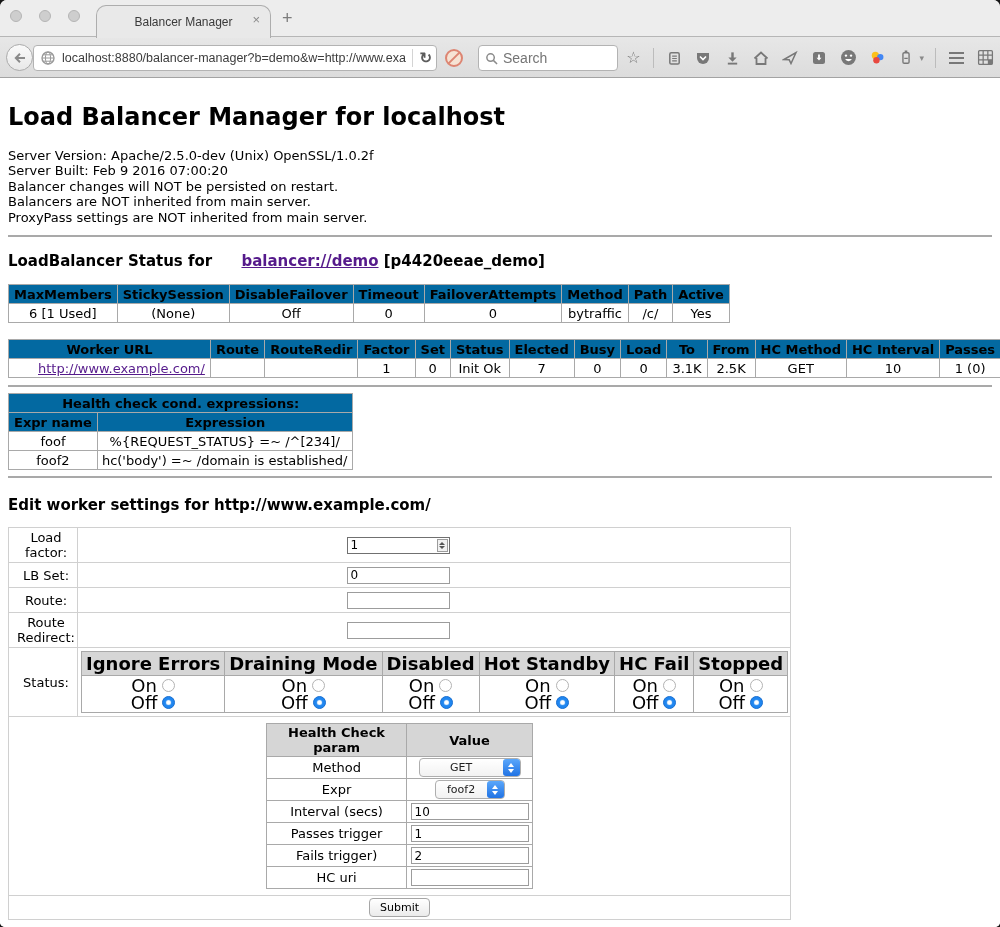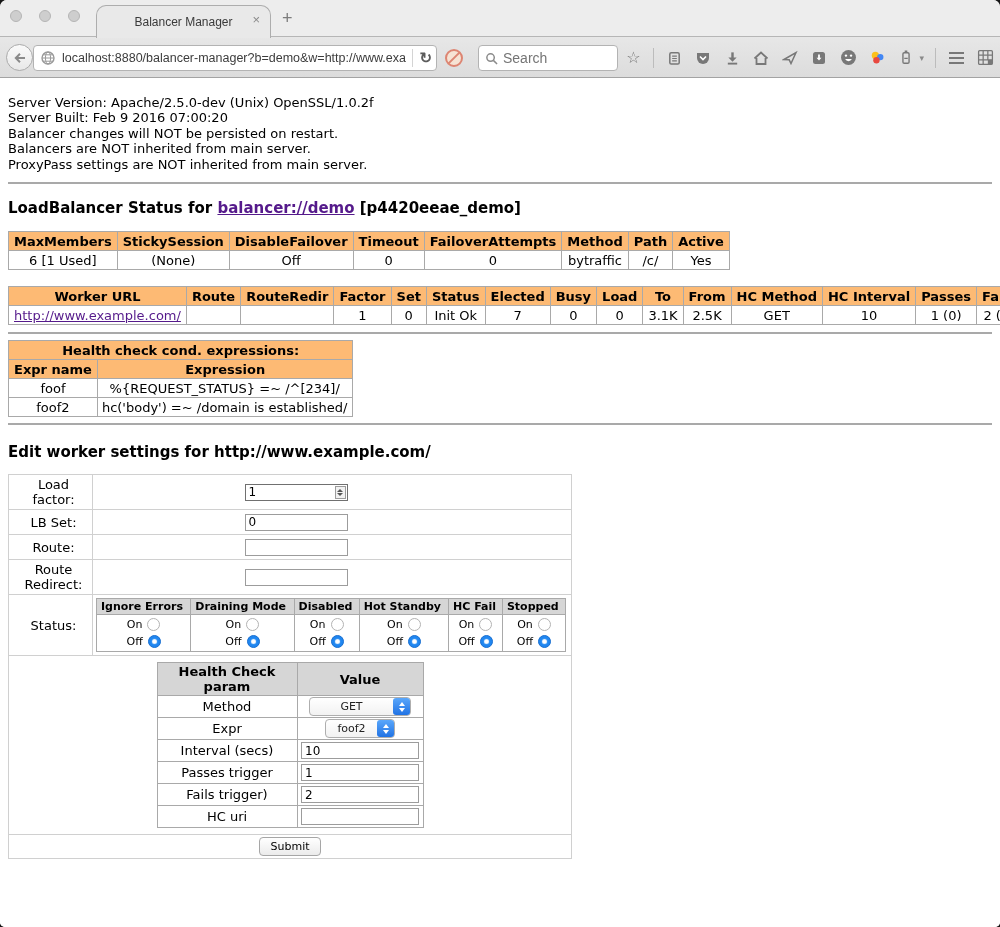--- a/index.html
+++ b/index.html
@@ -44,25 +44,25 @@
   
   .content { padding:0 8px; font-family:"DejaVu Sans", sans-serif; color:#000; background:#fff;
              height:849px; overflow:hidden; }
   h1 { font-size:24px; padding-top:25px; font-weight:bold; }
   .server-info { margin-top:17px; font-size:13px; line-height:15.4px; }
   hr { border:0; height:2px; background:#a9a9a9; }
   .hr1 { margin-top:10px; } .hr2 { margin-top:7px; } .hr3 { margin-top:6px; }
   h3 { font-size:15px; font-weight:bold; }
   .h3-balancer { margin:15px 0 14px; }
   .h3-edit { margin-top:18px; }
-  a.vlink { color:#551a8b; text-decoration:underline; }
+  a.vlink { color:#551a8b; text-decoration:underline;margin-left:24px; }
 
   table.dtable { border-collapse:collapse; font-size:13px; border:1px solid #8f8f8f; }
   .dtable th, .dtable td { border:1px solid #a9a9a9; padding:1px 5px; text-align:center; white-space:nowrap; height:19px; }
-  .dtable th { background:#fdba74; }
+  .dtable th { background:#0369a1; }
   .t-balancer { width:614px; }
   .t-worker { width:960px; margin-top:16px; }
   .t-expr { width:310px; margin-top:6px; }
   .t-expr .exprcell { text-align:center; padding-left:4px; }
 
   
   table.ftable { border-collapse:collapse; width:564px; margin-top:13px; font-size:13px;
                  border:1px solid #bdbdbd; }
   .ftable > tbody > tr > td { border:1px solid #d0d0d0; padding:2px; text-align:center; }
   .ftable td.flabel { width:84px;padding-left:8px; }
@@ -74,21 +74,21 @@
   .numwrap input { border:1px solid #707070; }
   .numwrap .spinner { position:absolute; right:2px; top:2px; width:11px; height:13px; background:#f1f1f1;
                       border:1px solid #9c9c9c; display:flex; flex-direction:column; align-items:center;
                       justify-content:center; gap:1px; }
   .numwrap .spinner i { display:block; width:0; height:0; border-left:3px solid transparent;
                         border-right:3px solid transparent; }
   .numwrap .spinner i.up { border-bottom:3px solid #555; }
   .numwrap .spinner i.dn { border-top:3px solid #555; }
 
   table.stable { border-collapse:collapse; width:470px; margin:1px 0 1px 1px; border:1px solid #8f8f8f; }
-  .stable th, .stable td { border:1px solid #a9a9a9; font-size:11px; padding:1px 4px; white-space:nowrap; }
+  .stable th, .stable td { border:1px solid #a9a9a9; font-size:18px; padding:1px 4px; white-space:nowrap; }
   .stable th { background:#d6d6d6; }
   .onoff { display:flex; justify-content:center; align-items:center; gap:5px; line-height:17px; }
   .radio { width:13px; height:13px; border-radius:50%; background:#fff; border:1px solid #b3b3b3;
            display:inline-block; position:relative; }
   .radio.checked { background:#1f86f0; border-color:#1a6fd0; }
   .radio.checked::after { content:""; position:absolute; left:4px; top:4px; width:3px; height:3px;
                           border-radius:50%; background:#fff; box-shadow:0 0 1px 1px #fff; }
 
   table.htable { border-collapse:collapse; width:267px; margin:4px auto; border:1px solid #8f8f8f; }
   .htable th, .htable td { border:1px solid #a9a9a9; font-size:13px; text-align:center; height:22px; padding:1px 3px; }
@@ -226,20 +226,21 @@
         <svg width="17" height="17" viewBox="0 0 16 16">
             <rect x="1.5" y="1.5" width="13" height="13" rx="1" stroke="#787878" fill="none" stroke-width="1.2"></rect>
             <path d="M1.5 5.8h13 M1.5 10.2h13 M5.8 1.5v13 M10.2 1.5v9" stroke="#787878" stroke-width="1.2"></path>
             <rect x="10.2" y="10.2" width="4.3" height="4.3" fill="#787878"></rect>
           </svg>
       </span>
     </div>
   </div>
 
   <div class="content">
+    <h1>Load Balancer Manager for localhost</h1>
 
     <div class="server-info">
       <div>Server Version: Apache/2.5.0-dev (Unix) OpenSSL/1.0.2f</div>
       <div>Server Built: Feb 9 2016 07:00:20</div>
       <div>Balancer changes will NOT be persisted on restart.</div>
       <div>Balancers are NOT inherited from main server.</div>
       <div>ProxyPass settings are NOT inherited from main server.</div>
     </div>
 
     <hr class="hr1">

